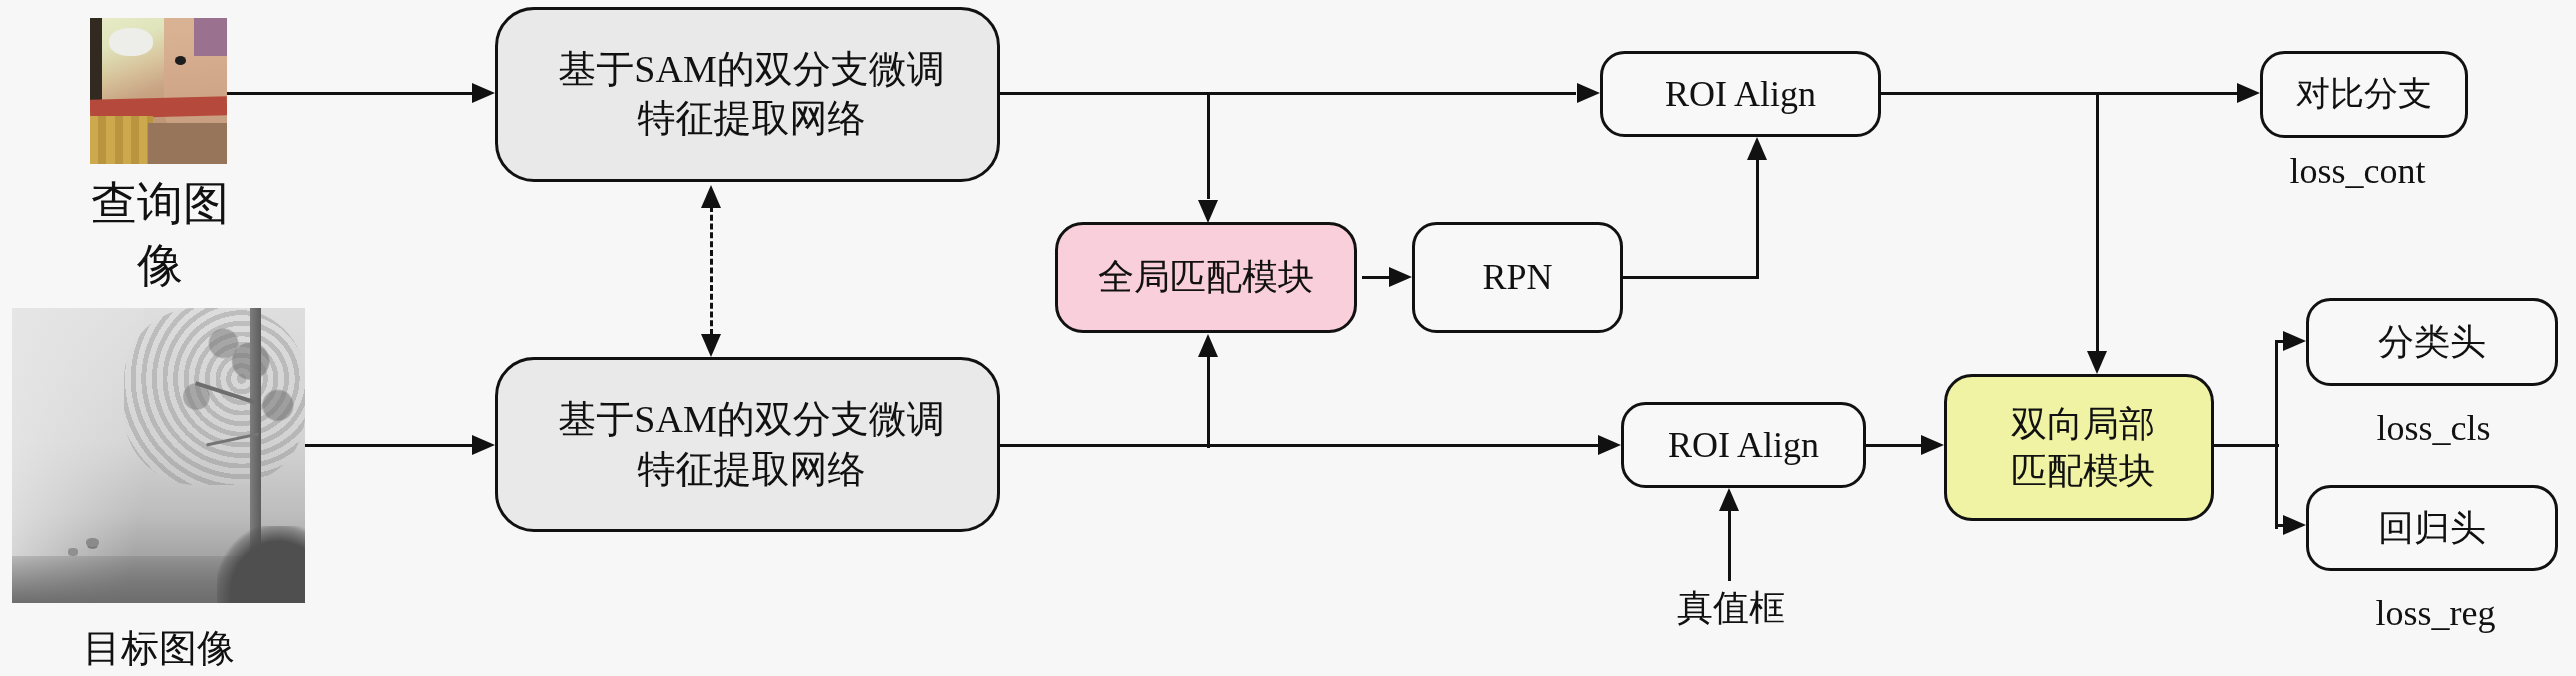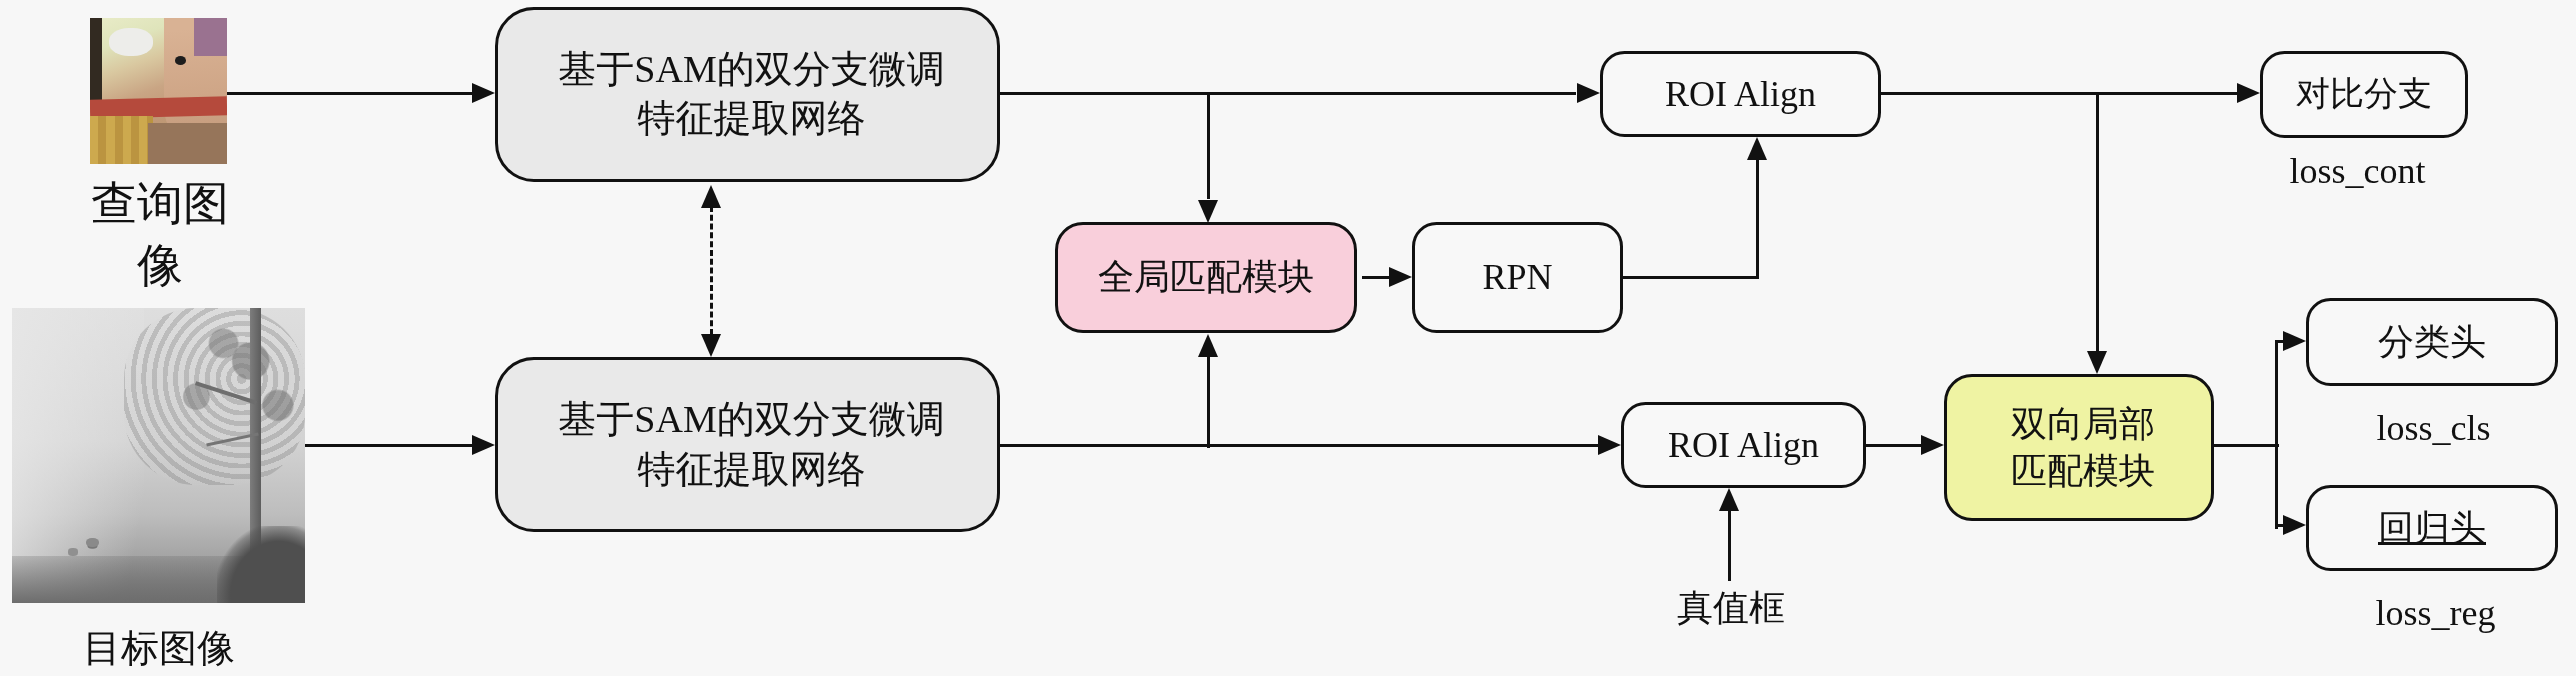--- a/index.html
+++ b/index.html
@@ -133,21 +133,21 @@
     <div class="stack">
       <div>双向局部</div>
       <div>匹配模块</div>
     </div>
   </div>
 
   <div class="node white" style="left:2306px;top:298px;width:252px;height:88px;">
     <div>分类头</div>
   </div>
   <div class="lbl" style="left:2327px;top:407px;width:213px;">loss_cls</div>
-  <div class="node white" style="left:2306px;top:485px;width:252px;height:86px;text-decoration:underline;">
+  <div class="node white" style="left:2306px;top:485px;width:252px;height:86px;">
     <div>回归头</div>
   </div>
   <div class="lbl" style="left:2329px;top:592px;width:213px;">loss_reg</div>
 
   <div class="lbl" style="left:1649px;top:584px;width:164px;">真值框</div>
 
   <div class="ln h" style="left:227px;top:92px;width:245px;"></div>
   <div class="ah r" style="left:472px;top:83px;"></div>
 
   <div class="ln h" style="left:999px;top:92px;width:577px;"></div>

